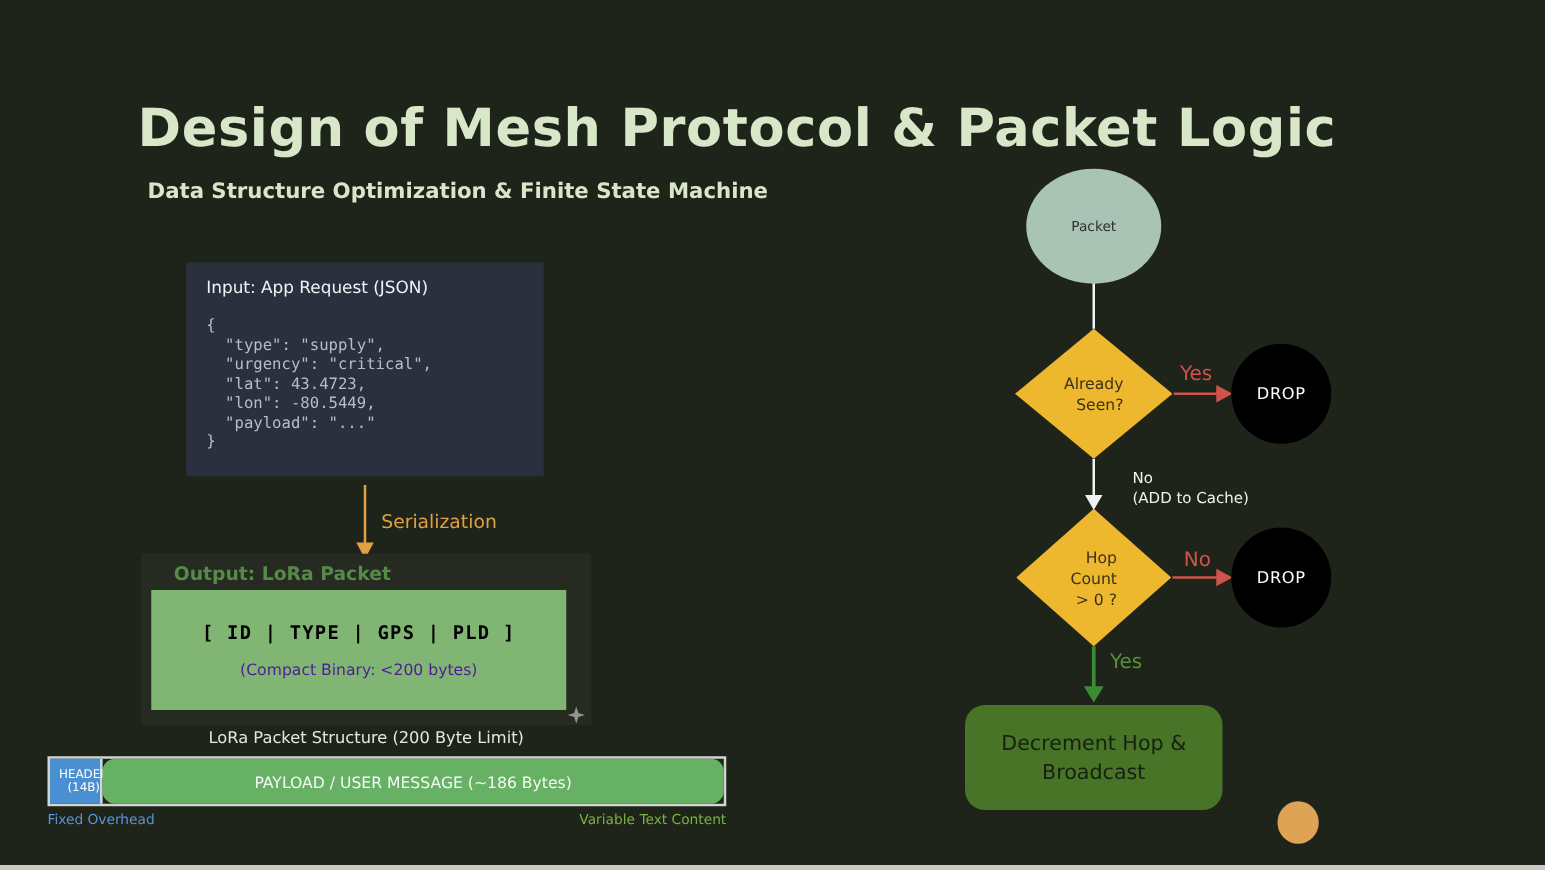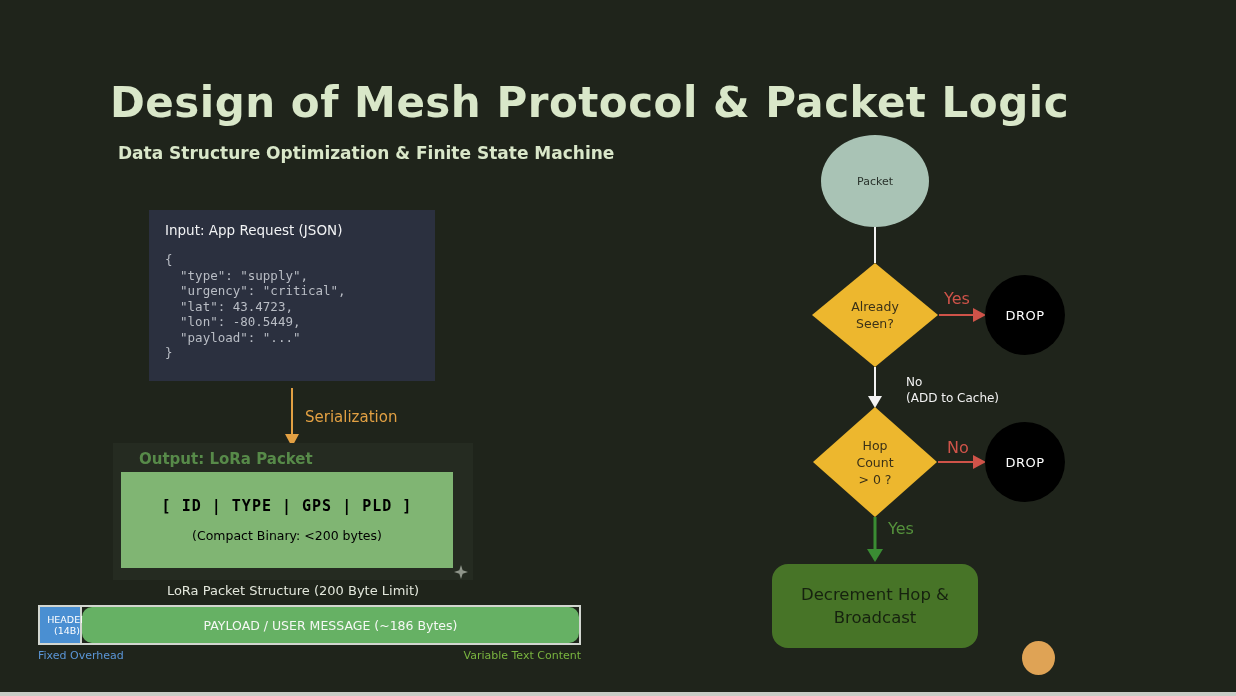--- a/index.html
+++ b/index.html
@@ -48,21 +48,21 @@
   }
   .lora-box {
     left: 121px; top: 472px; width: 332px; height: 96px;
     background: #80b573; display: flex; flex-direction: column;
     align-items: center; justify-content: center; gap: 13px;
   }
   .lora-fields {
     font-family: "DejaVu Sans Mono", monospace; font-weight: 700;
     font-size: 15px; color: #000000; letter-spacing: 1px; margin-top: 0;
   }
-  .lora-note { font-size: 12.5px; color: #000000; }
+  .lora-note { font-size: 12.5px; color: #4c1d95; }
   .sparkle {
     left: 454px; top: 565px; width: 14px; height: 14px; background: #8f958a;
     clip-path: polygon(50% 0, 62% 38%, 100% 50%, 62% 62%, 50% 100%, 38% 62%, 0 50%, 38% 38%);
   }
   .lora-caption {
     left: 113px; top: 583px; width: 360px; text-align: center;
     font-size: 13px; color: #e3e7dc;
   }
 
   
@@ -84,21 +84,21 @@
 
   
   .ellipse-start {
     left: 821px; top: 135px; width: 108px; height: 92px; border-radius: 50%;
     background: #a9c3b5; display: flex; align-items: center; justify-content: center;
     font-size: 11px; color: #2a332c;
   }
   .diamond {
     background: #edb72e;
     clip-path: polygon(50% 0, 100% 50%, 50% 100%, 0 50%);
-    display: flex; align-items: center; justify-content: center; text-align: center;
+    display: flex; align-items: center; justify-content: center; text-align: right;
     font-size: 12.5px; line-height: 17px; color: #3b3117; font-weight: 500;
     white-space: pre-line;
   }
   .diamond-1 { left: 812px; top: 263px; width: 126px; height: 104px; }
   .diamond-2 { left: 813px; top: 407px; width: 124px; height: 110px; }
   .drop-circle {
     width: 80px; height: 80px; border-radius: 50%; background: #000000;
     display: flex; align-items: center; justify-content: center;
     color: #ffffff; font-size: 13px; letter-spacing: 0.5px;
   }

